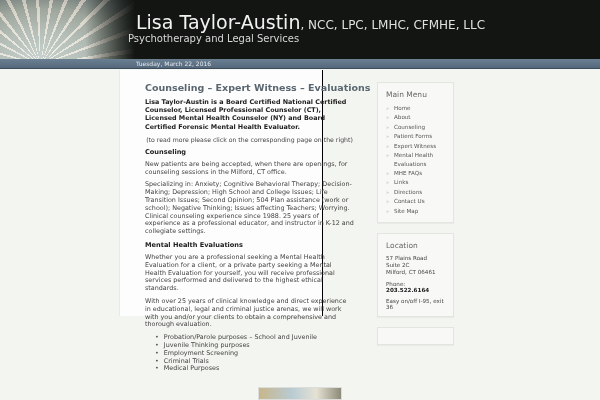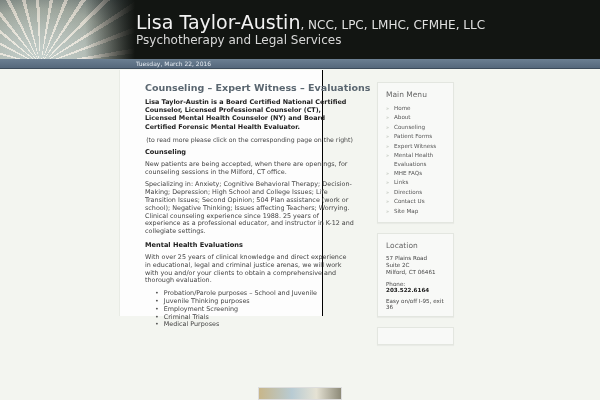--- a/index.html
+++ b/index.html
@@ -26,22 +26,22 @@
     content: ""; position: absolute; right: 0; top: 0; width: 50px; height: 59px;
     background: linear-gradient(to right, rgba(18,21,18,0) 0%, #121512 100%);
   }
   .site-title {
     position: absolute; left: 136px; top: 11px;
     color: #f2f2f2; white-space: nowrap;
   }
   .site-title .name { font-size: 19px; font-weight: normal; }
   .site-title .creds { font-size: 12px; color: #e0e0e0; text-align: center; }
   .tagline {
-    position: absolute; left: 136px; top: 33px;
-    font-size: 12px; color: #d8d8d8;
+    position: absolute; left: 128px; top: 33px;
+    font-size: 10px; color: #d8d8d8;
   }
   
   .datebar {
     position: absolute; left: 0; top: 59px; width: 600px; height: 10px;
     background: linear-gradient(to bottom, #6b7f92, #55687c);
     border-bottom: 1px solid #3d4c5b;
   }
   .datebar .date {
     position: absolute; left: 136px; top: 0px; font-size: 6px; color: #e6ecf2; line-height: 10px;
   }
@@ -112,20 +112,21 @@
 
 <div class="content">
   <div class="content-inner">
     <h1 class="page-title">Counseling – Expert Witness – Evaluations</h1>
     <p class="intro">Lisa Taylor-Austin is a Board Certified National Certified Counselor, Licensed Professional Counselor (CT), Licensed Mental Health Counselor (NY) and Board Certified Forensic Mental Health Evaluator.</p>
     <p class="note">(to read more please click on the corresponding page on the right)</p>
     <h3 class="sec-head">Counseling</h3>
     <p class="para">New patients are being accepted, when there are openings, for counseling sessions in the Milford, CT office.</p>
     <p class="para">Specializing in: Anxiety; Cognitive Behavioral Therapy; Decision-Making; Depression;  High School and College Issues; Life Transition Issues; Second Opinion; 504 Plan assistance (work or school); Negative Thinking; Issues affecting Teachers; Worrying. Clinical counseling experience since 1988. 25 years of experience as a professional educator, and instructor in K-12 and collegiate settings.</p>
     <h3 class="sec-head">Mental Health Evaluations</h3>
+    <p class="para">Whether you are a professional seeking a Mental Health Evaluation for a client, or a private party seeking a Mental Health Evaluation for yourself, you will receive professional services performed and delivered to the highest ethical standards.</p>
     <p class="para">With over 25 years of clinical knowledge and direct experience in educational, legal and criminal justice arenas, we will work with you and/or your clients to obtain a comprehensive and thorough evaluation.</p>
     <ul class="list">
       <li>Probation/Parole purposes – School and Juvenile</li>
       <li>Juvenile Thinking purposes</li>
       <li>Employment Screening</li>
       <li>Criminal Trials</li>
       <li>Medical Purposes</li>
     </ul>
   </div>
 </div>

